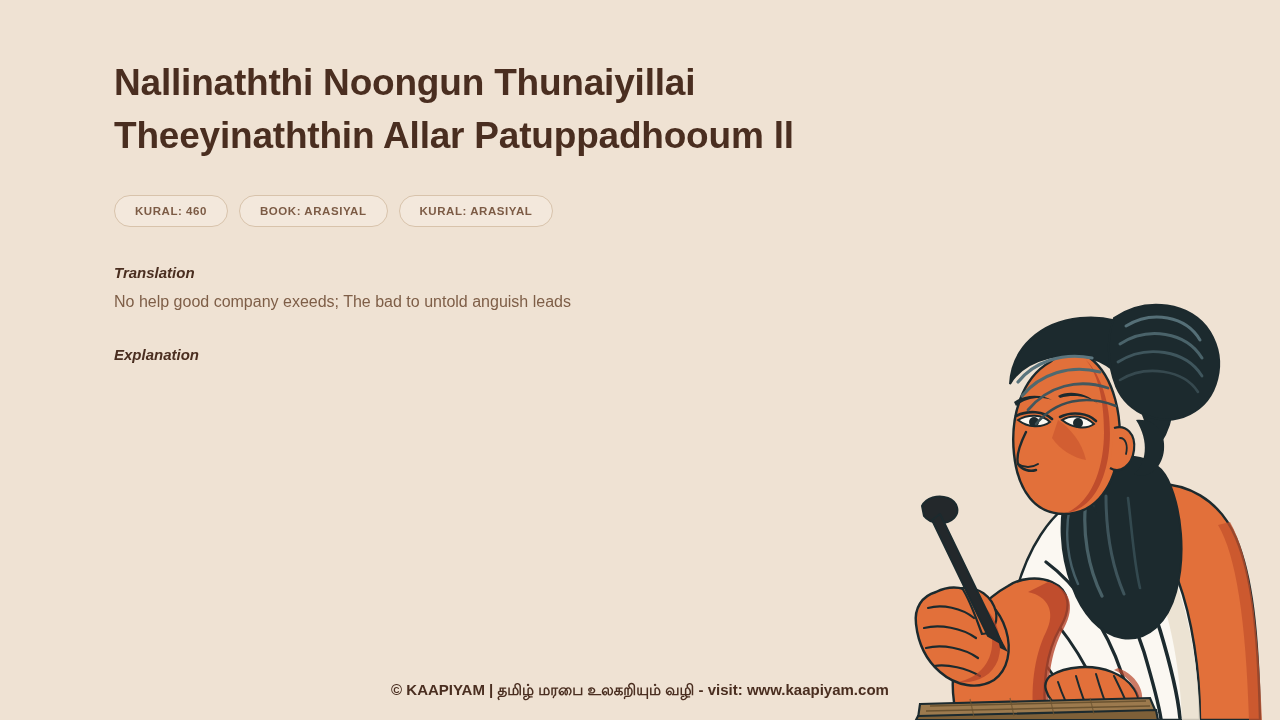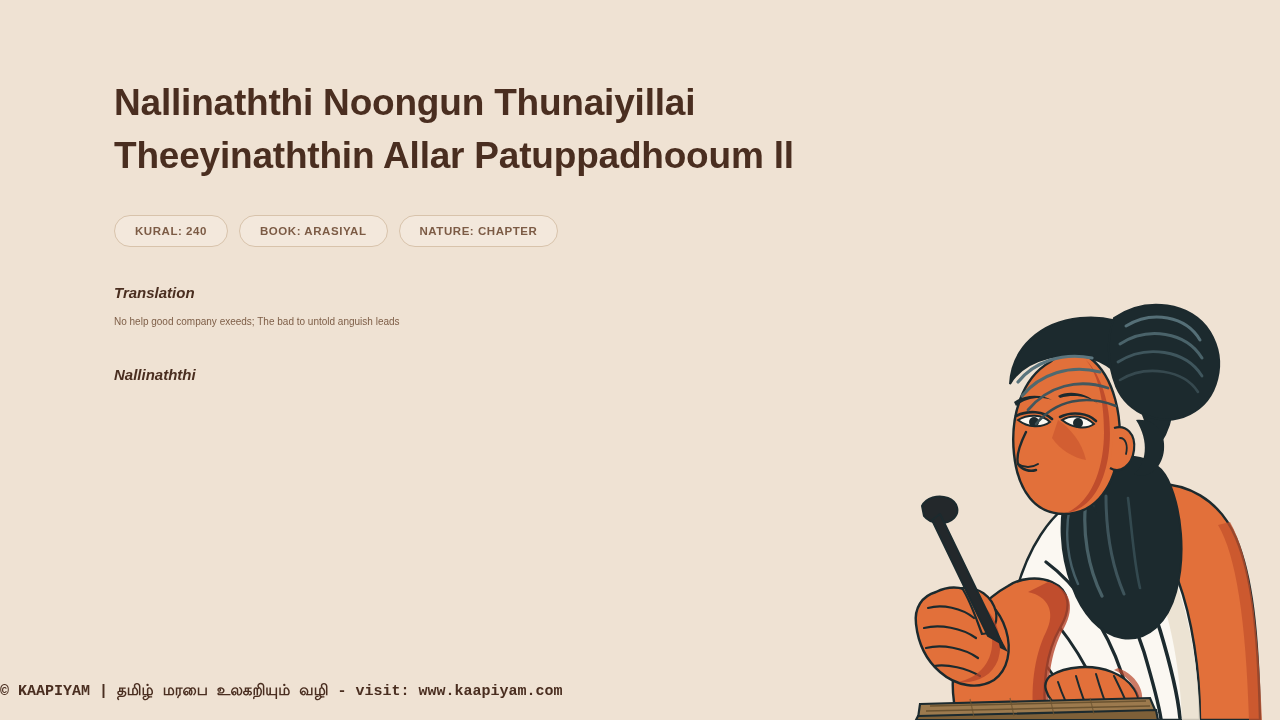--- a/index.html
+++ b/index.html
@@ -32,21 +32,21 @@
     width: 380px;
     height: 420px;
     pointer-events: none;
   }
   .illustration svg { display: block; width: 100%; height: 100%; }
 
   
   .content {
     position: absolute;
     left: 114px;
-    top: 76px;
+    top: 56px;
     width: 840px;
     z-index: 3;
   }
 
   .kural-title {
     font-size: 37px;
     line-height: 53px;
     font-weight: 700;
     color: #4A2E20;
     letter-spacing: -0.2px;
@@ -81,38 +81,37 @@
 
   .section-label {
     font-size: 15px;
     font-weight: 700;
     color: #4A2E20;
     margin-bottom: 10px;
     font-style: italic;
   }
 
   .section-body {
-    font-size: 10px;
+    font-size: 16px;
     line-height: 22px;
     color: #7E5E47;
     max-width: 715px;
   }
 
   
   .footer {
     position: absolute;
     left: 0;
     right: 0;
     bottom: 19px;
-    text-align: left;
+    text-align: center;
     font-size: 15px;
     font-weight: 700;
     color: #4A2E20;
     z-index: 4;
-    font-family: Liberation Mono, monospace;
   }
 </style>
 </head>
 <body>
 
 <div class="page">
 
   <div class="illustration">
     <svg viewBox="0 0 380 420" xmlns="http://www.w3.org/2000/svg" aria-hidden="true">
       <defs>
@@ -229,32 +228,32 @@
         <path d="M70 399 L74 417 M110 398 L114 416 M150 398 L154 415 M190 398 L194 414" fill="none" stroke="#6B5330" stroke-width="1.2" opacity="0.7"></path>
       </g>
     </svg>
   </div>
 
   <div class="content">
 
     <h1 class="kural-title">Nallinaththi Noongun Thunaiyillai Theeyinaththin Allar Patuppadhooum ll</h1>
 
     <div class="badge-row">
-      <span class="badge">KURAL: 240</span>
+      <span class="badge">KURAL: 460</span>
       <span class="badge">BOOK: ARASIYAL</span>
-      <span class="badge">NATURE: CHAPTER</span>
+      <span class="badge">KURAL: ARASIYAL</span>
     </div>
 
     <div class="section first">
       <div class="section-label">Translation</div>
       <div class="section-body">No help good company exeeds; The bad to untold anguish leads</div>
     </div>
 
     <div class="section">
-      <div class="section-label">Nallinaththi</div>
+      <div class="section-label">Explanation</div>
     </div>
 
     <div class="section">
     </div>
 
   </div>
 
   <div class="footer">© KAAPIYAM | தமிழ் மரபை உலகறியும் வழி - visit: www.kaapiyam.com</div>
 
 </div>

